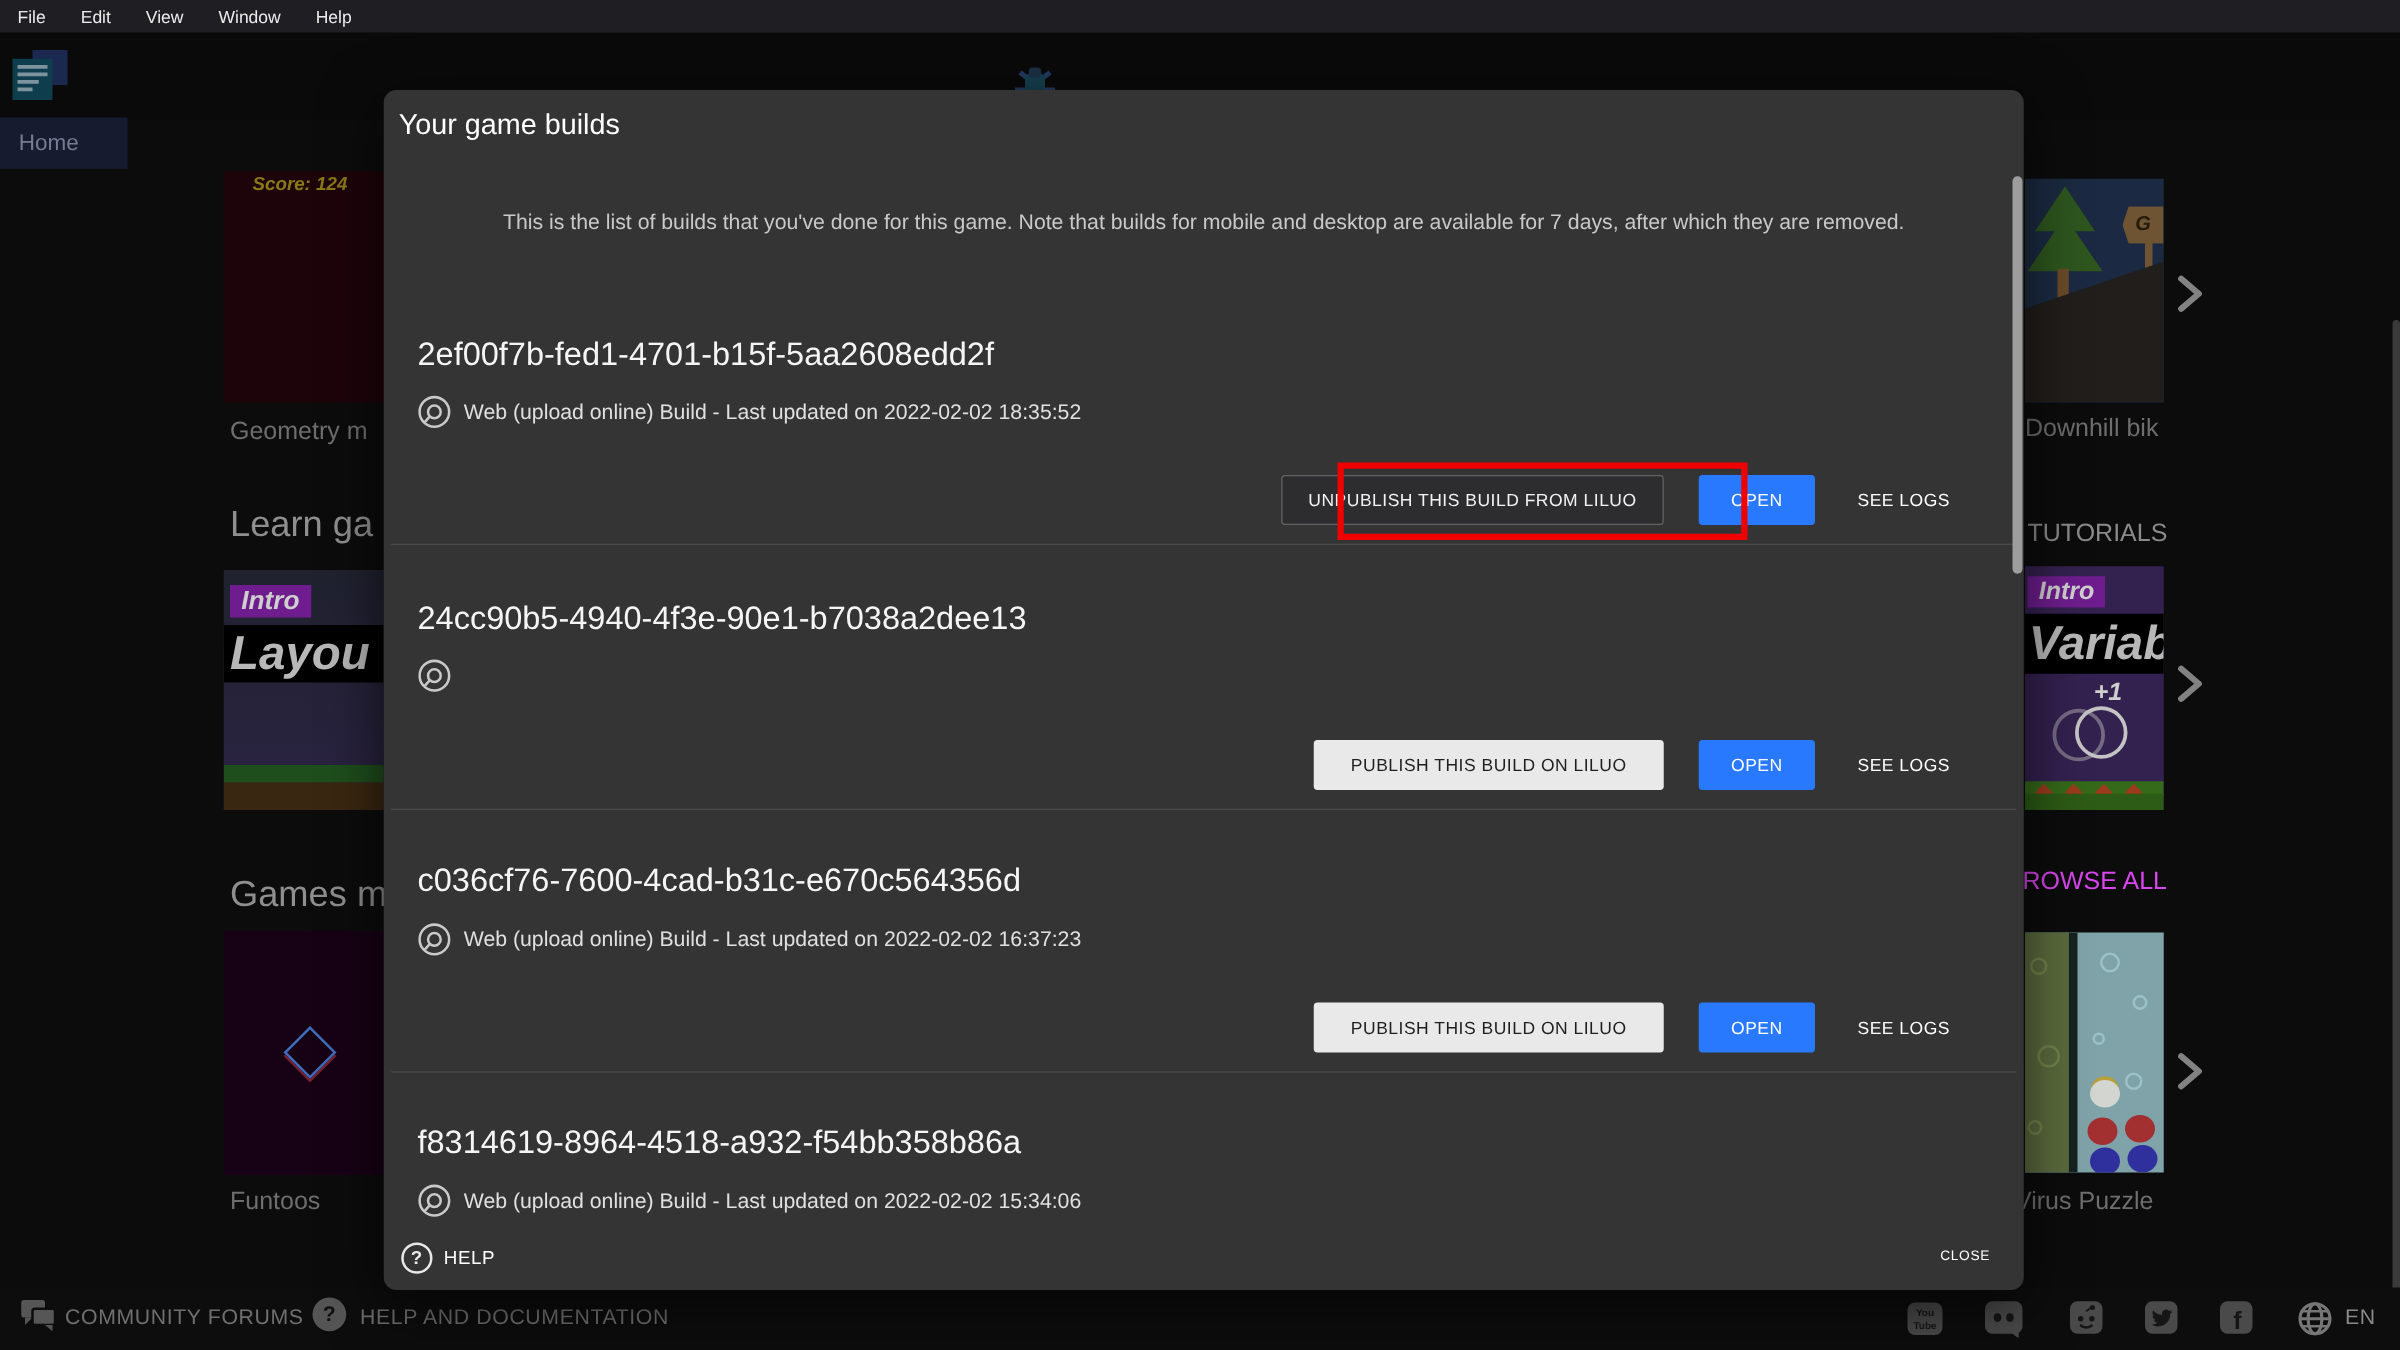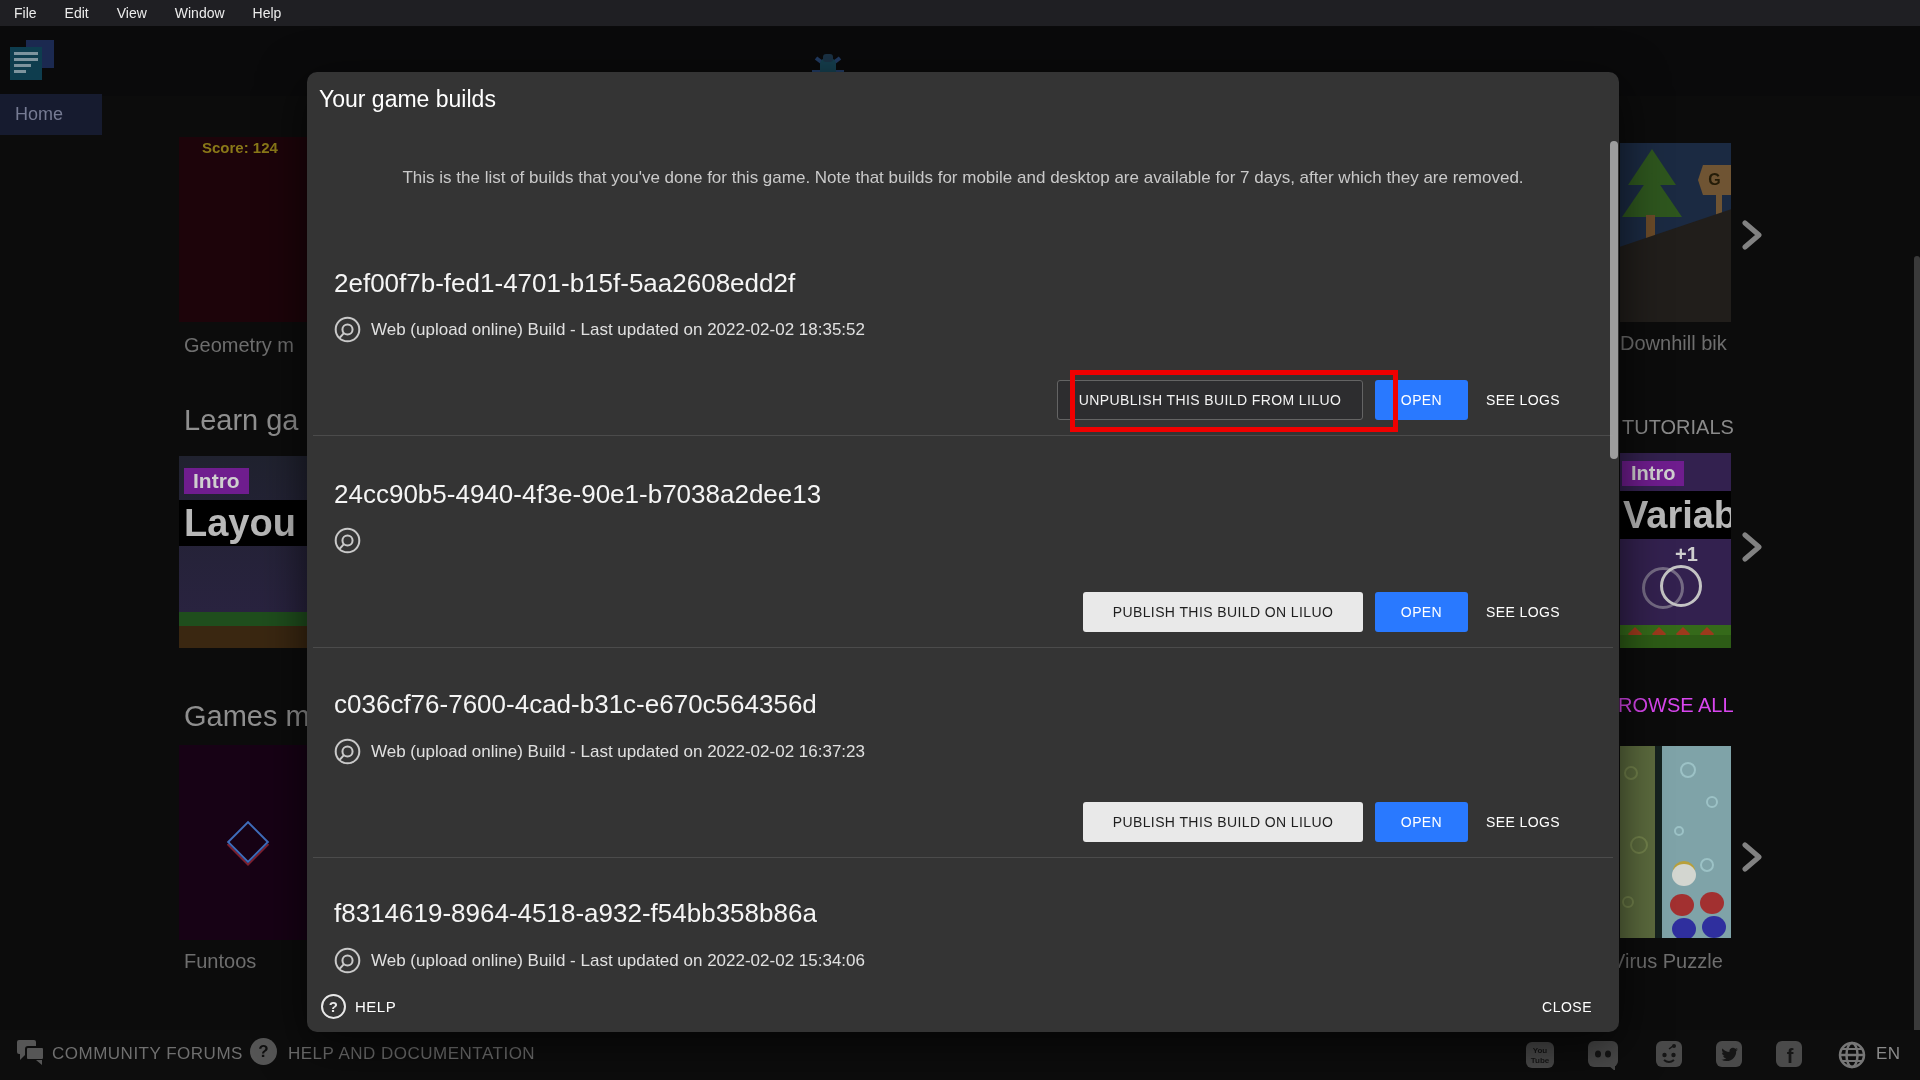--- a/index.html
+++ b/index.html
@@ -18,21 +18,21 @@
 
   
   .home-tab { position:absolute; left:0; top:94px; width:102px; height:41px; background:#161b2f; }
   .home-tab span { display:block; padding-left:15px; line-height:41px; font-size:18px; color:#767b93; }
   .tabicon { position:absolute; left:10px; top:40px; width:46px; height:42px; }
   .tabicon .back { position:absolute; left:16px; top:0; width:28px; height:28px; background:#1b2950; }
   .tabicon .front { position:absolute; left:0; top:7px; width:32px; height:33px; background:#0e3d4e; padding:5px 4px; }
   .tabicon .front i { display:block; height:3px; background:#7d949e; margin-bottom:3px; }
 
   
-  .thumb { position:absolute; overflow:hidden; }
+  .thumb { position:absolute; overflow:hidden;font-style:italic; }
   .t-geom { left:179px; top:137px; width:128px; height:185px; background:#1d040a; }
   .score { position:absolute; left:23px; top:2px; font-size:15px; font-weight:bold; color:#8a7918; }
   .caption { position:absolute; font-size:20px; color:#6e6e6e; white-space:nowrap; }
   .heading { position:absolute; font-size:29px; color:#8f8f8f; white-space:nowrap; }
 
   .t-layout { left:179px; top:456px; width:128px; height:192px;
               background:linear-gradient(#20222f,#2b2343); }
   .badge { position:absolute; left:5px; top:12px; background:#6f1d8e; color:#cfcfcf;
            font-size:21px; font-weight:bold; padding:1px 9px; }
   .band { position:absolute; left:0; width:100%; background:#000; color:#b8b8b8;
@@ -94,34 +94,34 @@
 
   
   .dialog { position:absolute; left:307px; top:72px; width:1312px; height:960px;
             background:#343434; border-radius:10px; box-shadow:0 12px 48px rgba(0,0,0,.65); z-index:5; }
   .dlg-title { position:absolute; left:12px; top:14px; font-size:23px; color:#ffffff; }
   .dlg-desc { position:absolute; left:56px; right:56px; top:92px; text-align:center;
               font-size:17px; line-height:28px; color:#c9c9c9; }
   .build-id { position:absolute; left:27px; font-size:26px; color:#f5f5f5; }
   .build-info { position:absolute; left:27px; display:flex; align-items:center; gap:10px;
                 font-size:17px; color:#e0e0e0; }
-  .actions { position:absolute; right:53px; display:flex; gap:12px; height:40px; }
+  .actions { position:absolute; right:53px; display:flex; gap:28px; height:40px; }
   .btn { height:40px; border-radius:3px; font-size:14px; font-weight:500; letter-spacing:.4px;
          display:flex; align-items:center; justify-content:center; cursor:pointer; white-space:nowrap; }
   .btn-dark  { width:306px; background:#2d2d2f; border:1px solid #646464; color:#f2f2f2; }
   .btn-light { width:280px; background:#e9e9e9; color:#1f1f1f; }
   .btn-blue  { width:93px; background:#2979ff; color:#ffffff; }
   .btn-text  { background:transparent; color:#ffffff; padding:0 6px; }
   .divider { position:absolute; left:6px; right:6px; height:1px; background:#4b4b4b; }
   .dlg-footer { position:absolute; left:0; right:0; bottom:0; height:46px; }
   .help-btn { position:absolute; left:14px; top:8px; display:flex; align-items:center; gap:9px;
               color:#ffffff; font-size:15px; letter-spacing:.5px; cursor:pointer; }
   .help-circle { width:25px; height:25px; border:2px solid #e8e8e8; border-radius:50%;
                  color:#e8e8e8; font-size:15px; font-weight:bold; text-align:center; line-height:22px; }
-  .close-btn { position:absolute; right:27px; top:13px; color:#ffffff; font-size:14px;
+  .close-btn { position:absolute; right:27px; top:13px; color:#ffffff; font-size:11px;
                letter-spacing:.5px; cursor:pointer; }
   .dlg-scrollthumb { position:absolute; right:1px; top:69px; width:8px; height:318px;
                      background:#a9a9a9; border-radius:4px; opacity:.9; }
 
   .annotation { position:absolute; left:1070px; top:370px; width:328px; height:62px;
                 border:5px solid #f00000; z-index:9; }
 
   .chrome-icon svg { display:block; }
 </style>
 </head>

